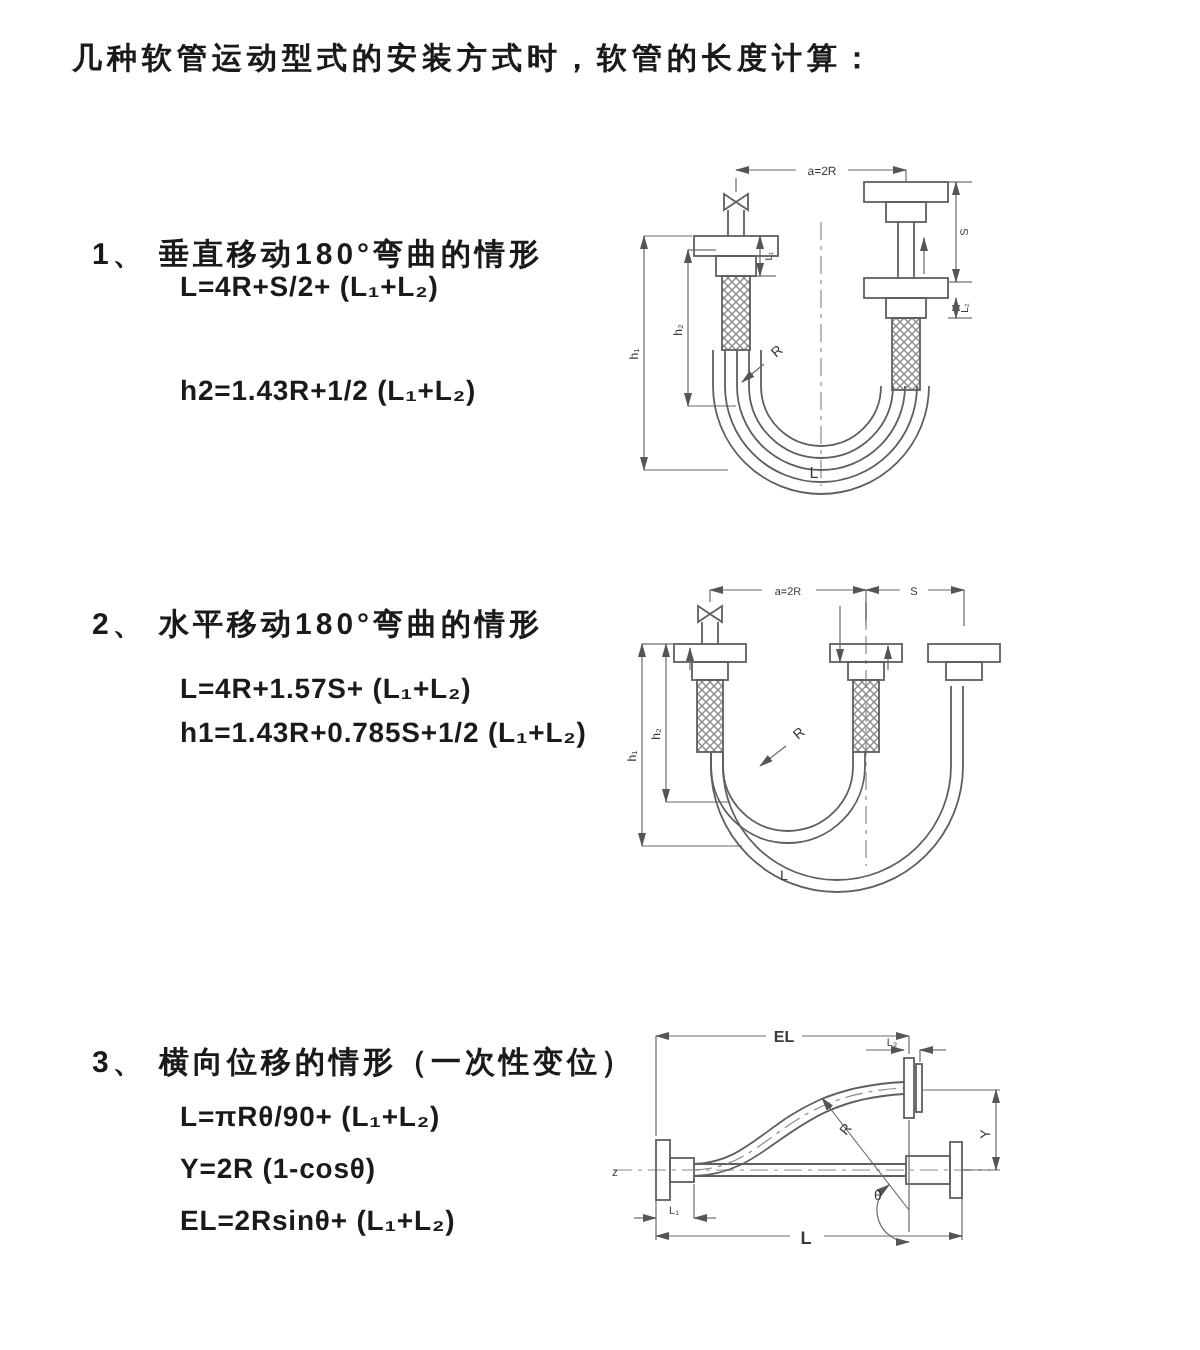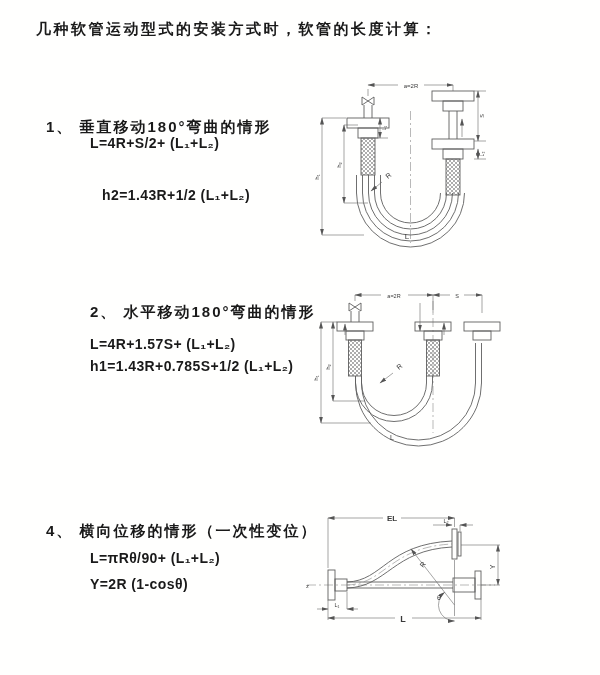--- a/index.html
+++ b/index.html
@@ -28,29 +28,30 @@
 </style>
 </head>
 <body>
 
 <div class="page">
 
   <div class="doc-title">几种软管运动型式的安装方式时，软管的长度计算：</div>
 
   <div class="sec-heading" style="left:46px;top:118px;">1、 垂直移动180°弯曲的情形</div>
   <div class="formula" style="left:68px;top:135px;">L=4R+S/2+ (L₁+L₂)</div>
-  <div class="formula" style="left:68px;top:187px;margin-left:12px;">h2=1.43R+1/2 (L₁+L₂)</div>
-
-  <div class="sec-heading" style="left:46px;top:303px;margin-left:44px;">2、 水平移动180°弯曲的情形</div>
+  <div class="formula" style="left:68px;top:187px;">h2=1.43R+1/2 (L₁+L₂)</div>
+
+  <div class="sec-heading" style="left:46px;top:303px;">2、 水平移动180°弯曲的情形</div>
   <div class="formula" style="left:68px;top:336px;">L=4R+1.57S+ (L₁+L₂)</div>
   <div class="formula" style="left:68px;top:358px;">h1=1.43R+0.785S+1/2 (L₁+L₂)</div>
 
-  <div class="sec-heading" style="left:46px;top:522px;">4、 横向位移的情形（一次性变位）</div>
+  <div class="sec-heading" style="left:46px;top:522px;">3、 横向位移的情形（一次性变位）</div>
   <div class="formula" style="left:68px;top:550px;">L=πRθ/90+ (L₁+L₂)</div>
   <div class="formula" style="left:68px;top:576px;">Y=2R (1-cosθ)</div>
+  <div class="formula" style="left:68px;top:602px;">EL=2Rsinθ+ (L₁+L₂)</div>
 
   <div class="diagram" style="left:312px;top:75px;">
     <svg width="185" height="175" viewBox="0 0 185 175">
       <defs>
         <marker id="d1a" markerWidth="8" markerHeight="6" refX="6.5" refY="2" orient="auto-start-reverse" markerUnits="userSpaceOnUse">
           <path d="M0,0L7,2L0,4z" fill="#555"></path>
         </marker>
         <pattern id="d1h" width="4" height="4" patternUnits="userSpaceOnUse">
           <path d="M0,0L4,4M4,0L0,4" stroke="#8a8a8a" stroke-width="0.7"></path>
         </pattern>

